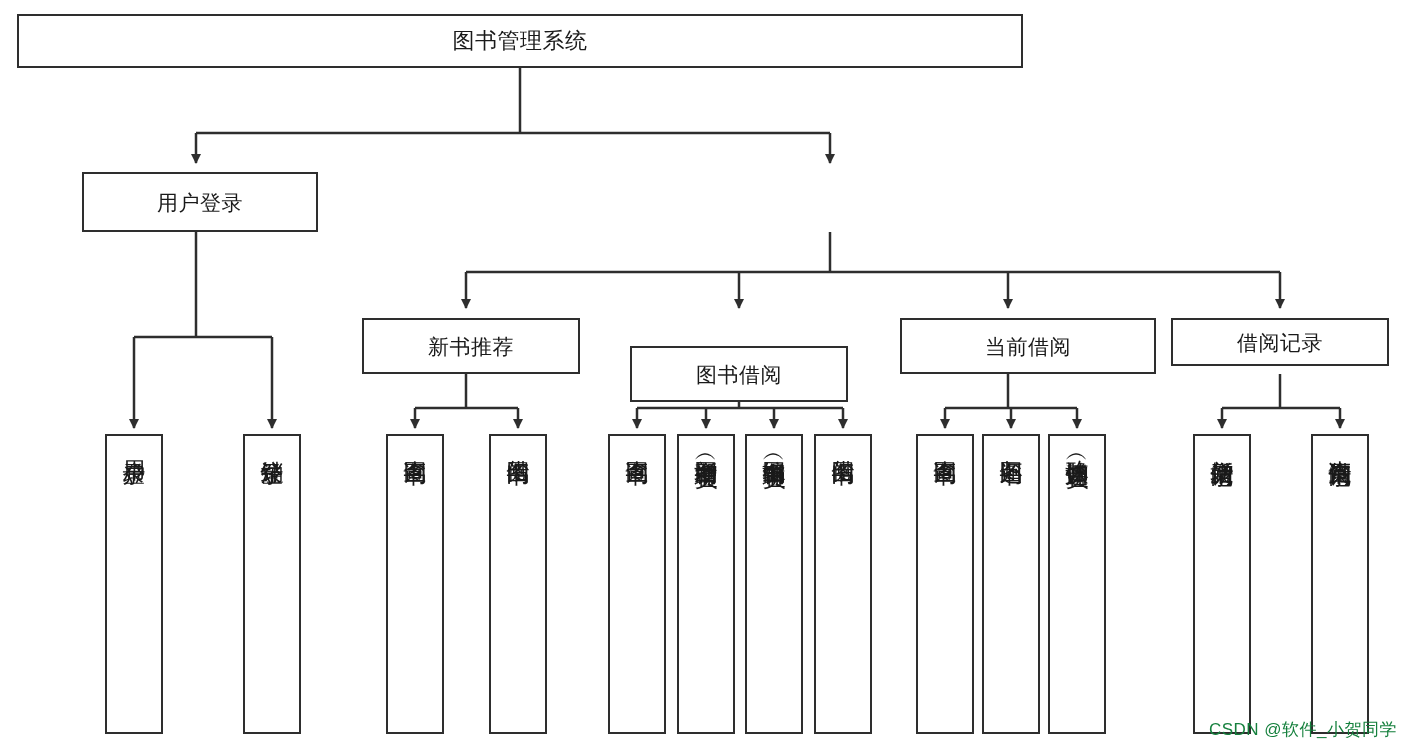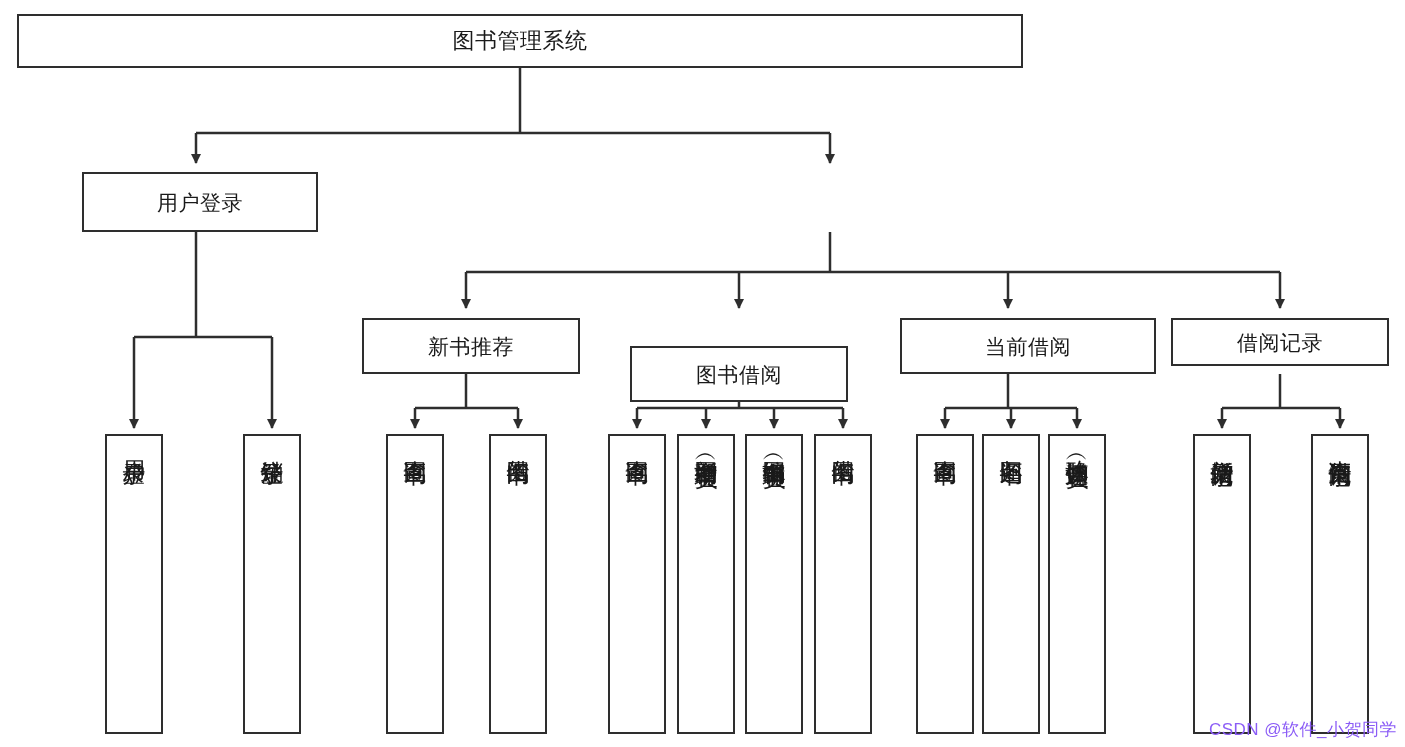--- a/index.html
+++ b/index.html
@@ -61,21 +61,21 @@
     font-size: 23px;
     line-height: 1.08;
     letter-spacing: 1px;
     white-space: nowrap;
   }
   .watermark {
     position: absolute;
     right: 8px;
     bottom: 6px;
     font-size: 17px;
-    color: #8b5cf6;
+    color: #15803d;
     white-space: nowrap;
     letter-spacing: 0.5px;
   }
 </style>
 </head>
 <body>
 
 <div id="canvas">
 
   <svg class="edges" viewBox="0 0 1405 747">

